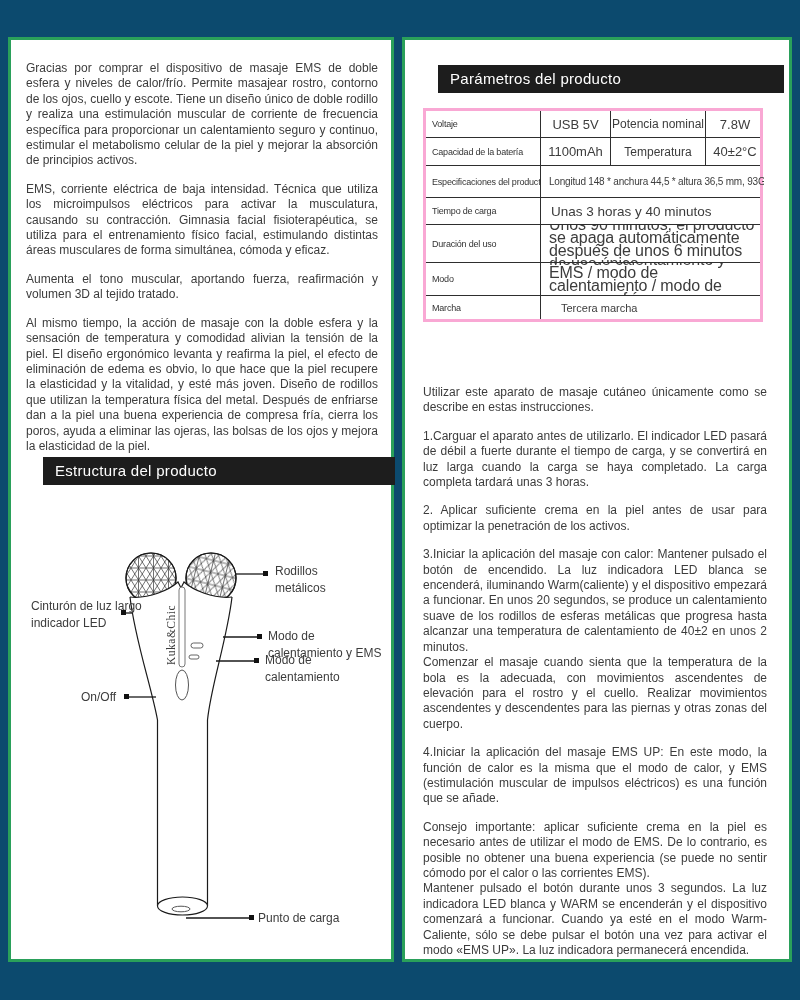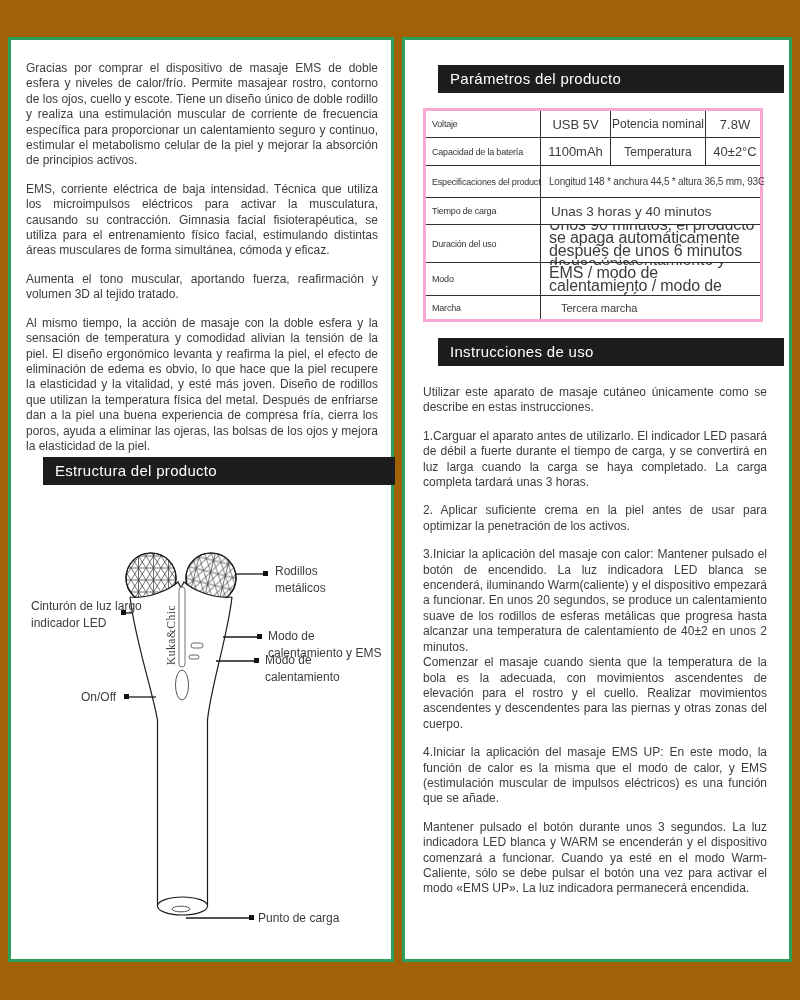--- a/index.html
+++ b/index.html
@@ -1,16 +1,16 @@
 <!DOCTYPE html>
 <html><head>
 <meta charset="utf-8">
 <style>
   html,body{margin:0;padding:0;background:#ffffff;}
-  .page{position:relative;width:800px;height:1000px;background:#a16207;overflow:hidden;
+  .page{position:relative;width:800px;height:1000px;background:#0c4a6e;overflow:hidden;
         font-family:"Liberation Sans",sans-serif;color:#3c3c3c;}
   .panel{position:absolute;top:37px;height:919px;background:#fff;border:3px solid #2aa05a;}
   .panel.left{left:8px;width:380px;}
   .panel.right{left:402px;width:384px;}
   .bar{position:absolute;background:#1d1d1d;color:#ffffff;font-size:15px;line-height:28px;
        height:28px;padding-left:12px;letter-spacing:.3px;box-sizing:content-box;margin-left:15px;}
   .bar.bleft{left:17px;top:417px;width:340px;}
   .bar.bparams{left:18px;top:25px;width:334px;}
   .bar.binstr{left:18px;top:298px;width:334px;}
   .intro{position:absolute;left:15px;top:21px;width:352px;}
@@ -146,25 +146,25 @@
       <div class="trow two rh6">
         <div class="cell lab">Modo</div>
         <div class="cell vsmall">Modo de calentamiento y EMS / modo de calentamiento / modo de compresa fría</div>
       </div>
       <div class="trow two rh7">
         <div class="cell lab">Marcha</div>
         <div class="cell vmarch">Tercera marcha</div>
       </div>
     </div>
 
-    <div class="bar binstr">Instrucciones de uso</div>
 
     <div class="instr">
       <p>Utilizar este aparato de masaje cutáneo únicamente como se describe en estas instrucciones.</p>
       <p>1.Carguar el aparato antes de utilizarlo. El indicador LED pasará de débil a fuerte durante el tiempo de carga, y se convertirá en luz larga cuando la carga se haya completado. La carga completa tardará unas 3 horas.</p>
       <p>2. Aplicar suficiente crema en la piel antes de usar para optimizar la penetración de los activos.</p>
       <p class="tight">3.Iniciar la aplicación del masaje con calor: Mantener pulsado el botón de encendido. La luz indicadora LED blanca se encenderá, iluminando Warm(caliente) y el dispositivo empezará a funcionar. En unos 20 segundos, se produce un calentamiento suave de los rodillos de esferas metálicas que progresa hasta alcanzar una temperatura de calentamiento de 40±2 en unos 2 minutos.</p>
       <p>Comenzar el masaje cuando sienta que la temperatura de la bola es la adecuada, con movimientos ascendentes de elevación para el rostro y el cuello. Realizar movimientos ascendentes y descendentes para las piernas y otras zonas del cuerpo.</p>
       <p>4.Iniciar la aplicación del masaje EMS UP: En este modo, la función de calor es la misma que el modo de calor, y EMS (estimulación muscular de impulsos eléctricos) es una función que se añade.</p>
+      <p class="tight">Consejo importante: aplicar suficiente crema en la piel es necesario antes de utilizar el modo de EMS. De lo contrario, es posible no obtener una buena experiencia (se puede no sentir cómodo por el calor o las corrientes EMS).</p>
       <p class="tight">Mantener pulsado el botón durante unos 3 segundos. La luz indicadora LED blanca y WARM se encenderán y el dispositivo comenzará a funcionar. Cuando ya esté en el modo Warm-Caliente, sólo se debe pulsar el botón una vez para activar el modo «EMS UP». La luz indicadora permanecerá encendida.</p>
     </div>
   </section>
 </div>
 
 </body></html>

